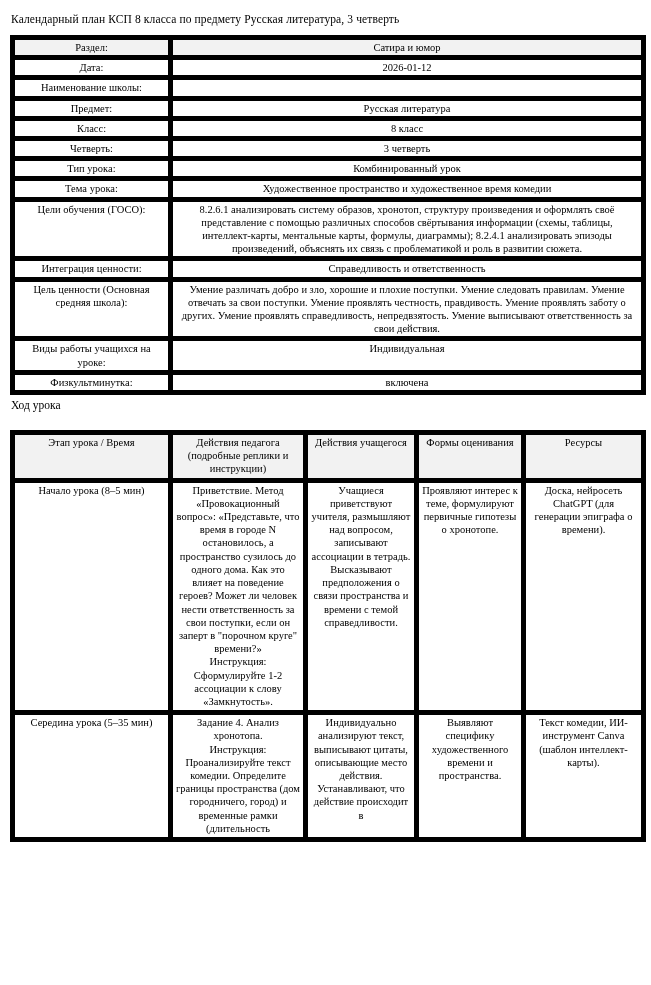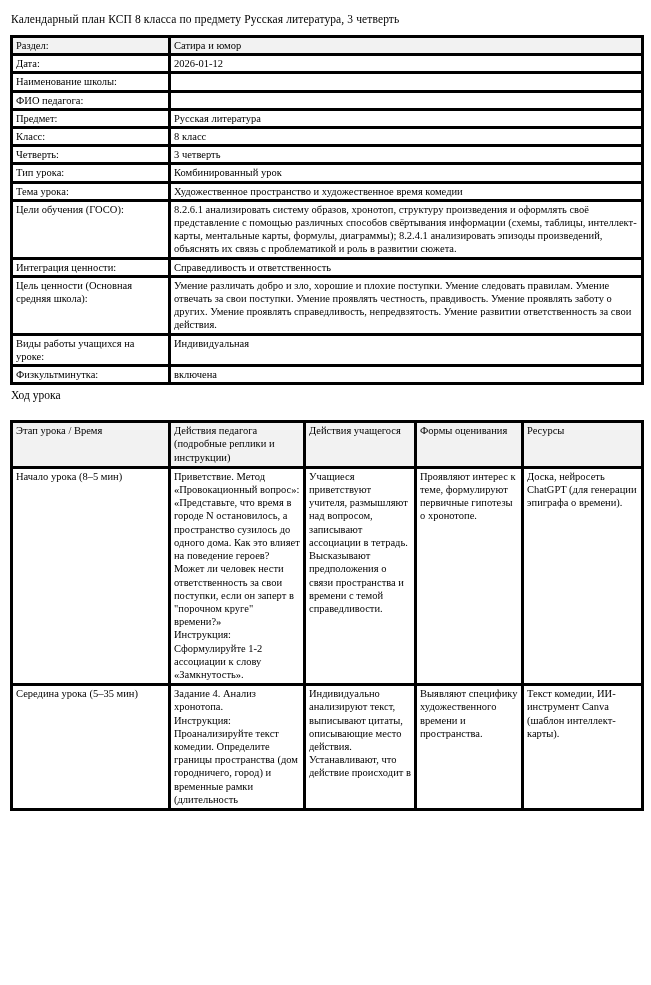--- a/index.html
+++ b/index.html
@@ -37,24 +37,24 @@
   }
 
   table {
     border-collapse: collapse;
     table-layout: fixed;
     width: 631px;
     font-size: 10.5px;
     line-height: 13.2px;
   }
   table td, table th {
-    border: 3px solid #000000;
+    border: 5px solid #000000;
     padding: 1px 3px 1px 3px;
     vertical-align: top;
-    text-align: left;
+    text-align: center;
     font-weight: normal;
     word-wrap: break-word;
     overflow-wrap: break-word;
     hyphens: none;
   }
 
   
   .info-table col.c-label { width: 158px; }
   .info-table col.c-value { width: 473px; }
   .info-table tr.shaded td { background: #f2f2f2; }
@@ -89,24 +89,20 @@
         </tr>
         <tr>
           <td>Дата:</td>
           <td>2026-01-12</td>
         </tr>
         <tr>
           <td>Наименование школы:</td>
           <td></td>
         </tr>
         <tr>
-          <td>ФИО педагога:</td>
-          <td></td>
-        </tr>
-        <tr>
           <td>Предмет:</td>
           <td>Русская литература</td>
         </tr>
         <tr>
           <td>Класс:</td>
           <td>8 класс</td>
         </tr>
         <tr>
           <td>Четверть:</td>
           <td>3 четверть</td>
@@ -122,21 +118,21 @@
         <tr>
           <td>Цели обучения (ГОСО):</td>
           <td>8.2.6.1 анализировать систему образов, хронотоп, структуру произведения и оформлять своё представление с помощью различных способов свёртывания информации (схемы, таблицы, интеллект-карты, ментальные карты, формулы, диаграммы); 8.2.4.1 анализировать эпизоды произведений, объяснять их связь с проблематикой и роль в развитии сюжета.</td>
         </tr>
         <tr>
           <td>Интеграция ценности:</td>
           <td>Справедливость и ответственность</td>
         </tr>
         <tr>
           <td>Цель ценности (Основная средняя школа):</td>
-          <td>Умение различать добро и зло, хорошие и плохие поступки. Умение следовать правилам. Умение отвечать за свои поступки. Умение проявлять честность, правдивость. Умение проявлять заботу о других. Умение проявлять справедливость, непредвзятость. Умение развитии ответственность за свои действия.</td>
+          <td>Умение различать добро и зло, хорошие и плохие поступки. Умение следовать правилам. Умение отвечать за свои поступки. Умение проявлять честность, правдивость. Умение проявлять заботу о других. Умение проявлять справедливость, непредвзятость. Умение выписывают ответственность за свои действия.</td>
         </tr>
         <tr>
           <td>Виды работы учащихся на уроке:</td>
           <td>Индивидуальная</td>
         </tr>
         <tr>
           <td>Физкультминутка:</td>
           <td>включена</td>
         </tr>
       </tbody>

